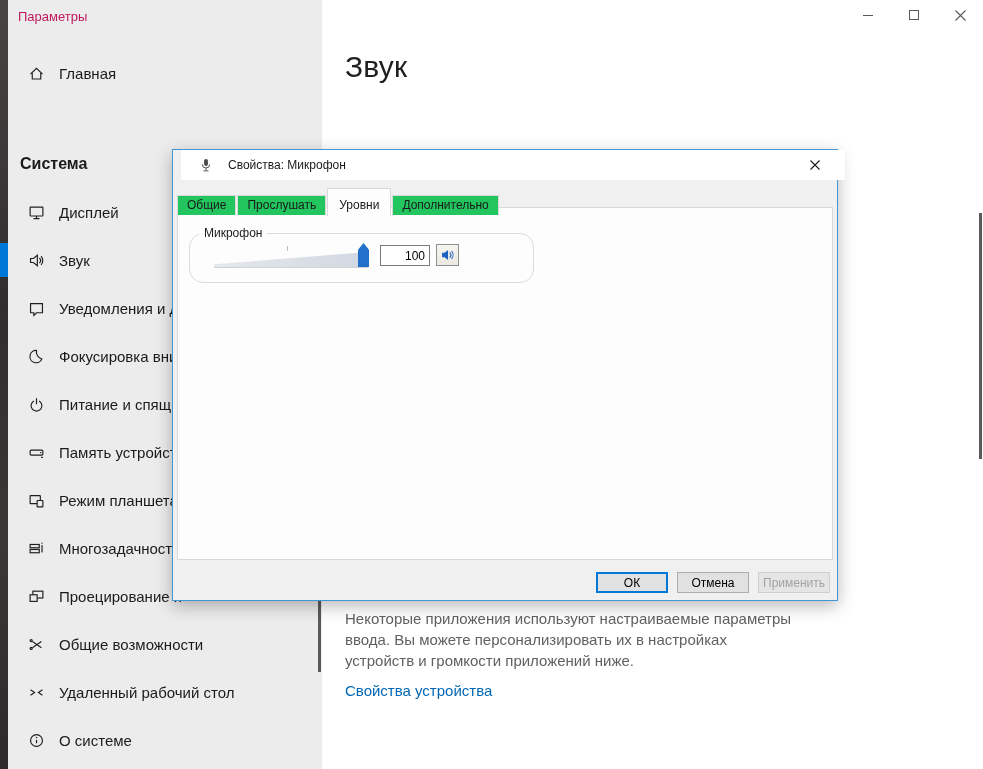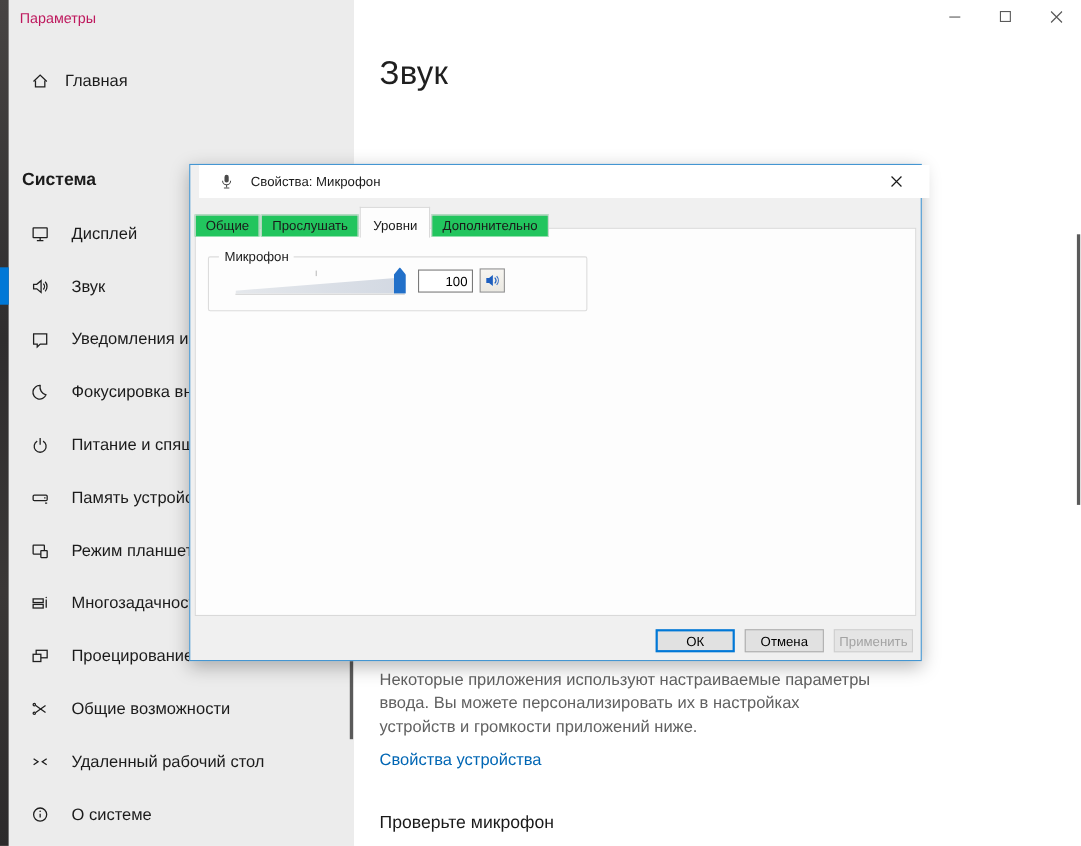--- a/index.html
+++ b/index.html
@@ -21,21 +21,21 @@
     font-size:15px;color:#1b1b1b;}
   .search-box{position:absolute;left:10px;top:104px;width:284px;height:30px;
     box-sizing:border-box;border:2px solid #7d7d7d;background:#fff;
     display:flex;align-items:center;}
   .search-box input{flex:1;border:none;outline:none;background:transparent;
     font-family:inherit;font-size:15px;color:#3a3a3a;padding:0 6px 0 9px;min-width:0;}
   .search-box input::placeholder{color:#767676;}
   .search-glyph{width:26px;display:flex;justify-content:center;align-items:center;flex:0 0 auto;}
   .section-title{position:absolute;left:12px;top:155px;font-size:16px;font-weight:bold;color:#1b1b1b;}
   .nav-list{position:absolute;left:0;top:188px;width:100%;}
-  .nav-item{height:48px;display:flex;align-items:center;padding-left:20px;gap:20px;
+  .nav-item{height:48px;display:flex;align-items:center;padding-left:20px;gap:14px;
     box-sizing:border-box;font-size:15px;color:#1b1b1b;white-space:nowrap;overflow:hidden;}
   .nav-icon{width:17px;height:17px;display:inline-flex;flex:0 0 auto;}
   .nav-icon svg{width:17px;height:17px;}
   .accent-bar{position:absolute;left:0;top:243px;width:8px;height:34px;z-index:3;}
   .side-scroll{position:absolute;right:1px;top:601px;width:3px;height:71px;background:#5a5a5a;}
   
   .main{position:absolute;left:322px;top:0;right:0;bottom:0;background:#fff;}
   .window-controls{position:absolute;top:0;right:0;height:30px;display:flex;z-index:2;}
   .wc{width:46px;height:30px;display:flex;align-items:center;justify-content:center;}
   .min-glyph{width:10px;height:1px;background:#5a5a5a;}
@@ -55,21 +55,21 @@
   .dlg-title{font-size:12px;color:#1a1a1a;}
   .dlg-close{position:absolute;right:0;top:0;width:45px;height:30px;
     display:flex;align-items:center;justify-content:center;}
   .tab-strip{position:absolute;left:4px;top:38px;display:flex;align-items:flex-end;z-index:2;}
   .tab{font-size:12px;color:#1a1a1a;background:#22c55e;border:1px solid #d9d9d9;border-bottom:none;
     padding:3px 9px 3px;margin-right:1px;line-height:13px;}
   .tab.active{background:#fdfdfd;padding:10px 11px 4px;margin-bottom:-1px;position:relative;z-index:3;}
   .tab-page{position:absolute;left:4px;top:57px;width:656px;height:353px;box-sizing:border-box;
     background:#fdfdfd;border:1px solid #d9d9d9;}
   .group-box{position:absolute;left:11px;top:25px;width:345px;height:50px;box-sizing:border-box;
-    border:1px solid #dcdcdc;border-radius:2px;}
+    border:1px solid #dcdcdc;border-radius:14px;}
   .group-label{position:absolute;left:9px;top:-8px;background:#fdfdfd;padding:0 5px;
     font-size:12px;color:#1b1b1b;}
   .wedge{position:absolute;left:24px;top:18px;width:154px;height:15px;
     background:linear-gradient(to right,#e5e8ec,#d2d8e2);
     clip-path:polygon(0 100%,0 82%,100% 0,100% 100%);}
   .groove{position:absolute;left:24px;top:33px;width:154px;height:1px;background:#d2d2d2;}
   .slider-tick{position:absolute;left:97px;top:12px;width:1px;height:5px;background:#bdbdbd;}
   .slider-thumb{position:absolute;left:168px;top:9px;width:11px;height:24px;background:#2270c9;
     clip-path:polygon(50% 0,100% 28%,100% 100%,0 100%,0 28%);}
   .num-box{position:absolute;left:190px;top:11px;width:50px;height:21px;box-sizing:border-box;
@@ -237,21 +237,20 @@
           <path d="M0.5 0.5 10.5 10.5 M10.5 0.5 0.5 10.5"></path>
         </svg>
     </div>
   </div>
 
   <div class="page-title">Звук</div>
 
   <div class="below-dialog">
     <p>Некоторые приложения используют настраиваемые параметры ввода. Вы можете персонализировать их в настройках устройств и громкости приложений ниже.</p>
     <div class="dev-link" style="color: rgb(0, 102, 180);">Свойства устройства</div>
-    <div class="test-heading">Проверьте микрофон</div>
   </div>
 
   <div class="main-scroll"></div>
 </div>
 
 <div class="dialog">
   <div class="dlg-titlebar">
     <svg width="14" height="15" viewBox="0 0 16 17">
       <rect x="5.8" y="1" width="4.4" height="8" rx="2.2" fill="#4a4a4a"></rect>
       <path d="M3.8 7.2a4.2 4.2 0 0 0 8.4 0" fill="none" stroke="#4a4a4a" stroke-width="1.1"></path>

